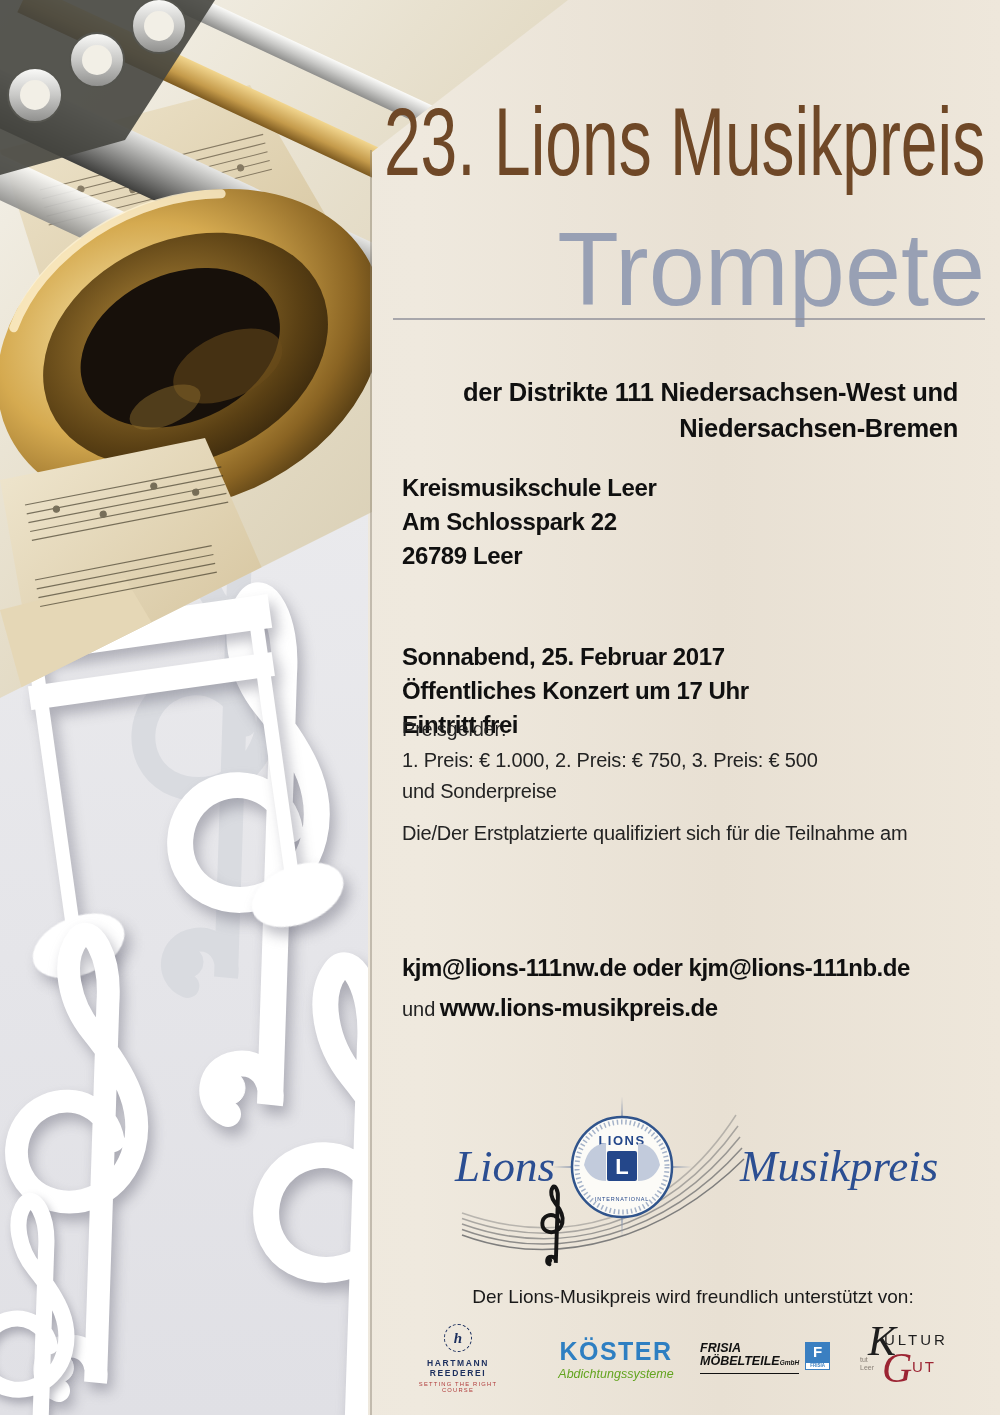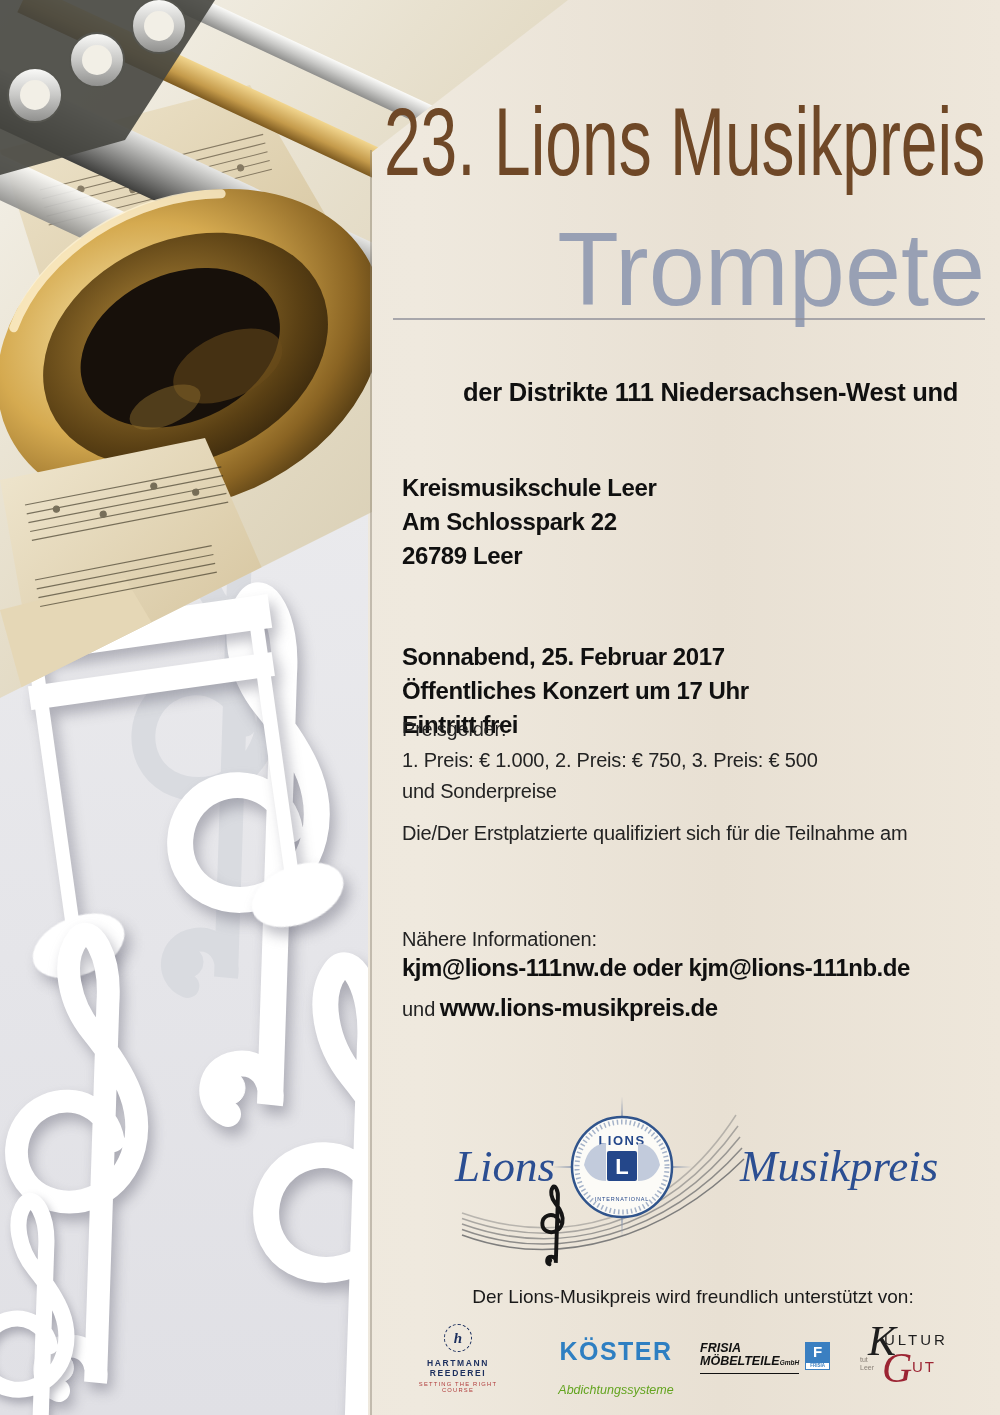--- a/index.html
+++ b/index.html
@@ -50,21 +50,21 @@
   
   .sponsor{position:absolute;z-index:4;}
   .hartmann{left:403px;top:1324px;width:110px;text-align:center;color:#1c2f5e;}
   .hartmann .ring{width:26px;height:26px;border:1.5px dashed #1c2f5e;border-radius:50%;
     margin:0 auto;font-family:"Liberation Serif",serif;font-style:italic;font-weight:bold;
     font-size:15px;line-height:26px;}
   .hartmann .name{margin-top:6px;font-size:8.5px;letter-spacing:1.6px;font-weight:bold;}
   .hartmann .tag{margin-top:3px;font-size:5.8px;letter-spacing:1.2px;color:#b03a3a;}
   .koester{left:556px;top:1337px;width:120px;text-align:center;}
   .koester .name{font-size:25px;font-weight:bold;letter-spacing:1.5px;color:#2e7fc2;}
-  .koester .tag{font-size:12.5px;font-style:italic;color:#63a41f;margin-top:17px;}
+  .koester .tag{font-size:12.5px;font-style:italic;color:#63a41f;margin-top:1px;}
   .frisia{left:700px;top:1342px;display:flex;align-items:flex-start;}
   .frisia .txt{font-style:italic;font-weight:bold;font-size:12.5px;line-height:13px;color:#111;
     border-bottom:1.5px solid #111;padding-bottom:4px;}
   .frisia .gmbh{font-size:6.5px;font-weight:bold;}
   .frisia .badge{width:25px;height:28px;background:#3a7fc1;margin-left:6px;position:relative;text-align:center;}
   .frisia .badge .f{color:#fff;font-weight:bold;font-size:15px;line-height:20px;}
   .frisia .badge .lbl{position:absolute;left:1px;right:1px;bottom:1px;height:6px;background:#fff;
     color:#3a7fc1;font-size:4.5px;font-weight:bold;line-height:6px;}
   .kultur{left:860px;top:1320px;width:125px;height:75px;color:#1e1e1e;}
   .kultur span{position:absolute;white-space:nowrap;}
@@ -230,20 +230,21 @@
   </svg>
 
   <div id="col-line"></div>
 
   <div class="title">23. Lions Musikpreis</div>
   <div class="instrument">Trompete</div>
   <div class="rule"></div>
 
   <div class="district">
     <div>der Distrikte 111 Niedersachsen-West und</div>
+    <div>Niedersachsen-Bremen</div>
   </div>
 
   <div class="block venue bold24">
     <div>Kreismusikschule Leer</div>
     <div>Am Schlosspark 22</div>
     <div>26789 Leer</div>
   </div>
 
   <div class="block event bold24">
     <div>Sonnabend, 25. Februar 2017</div>
@@ -254,21 +255,20 @@
   <div class="block prizes reg20">
     <div>Preisgelder:</div>
     <div>1. Preis: € 1.000, 2. Preis: € 750, 3. Preis: € 500</div>
     <div>und Sonderpreise</div>
   </div>
 
   <div class="block qual reg20">
     <div>Die/Der Erstplatzierte qualifiziert sich für die Teilnahme am</div>
   </div>
 
-  <div class="block contact-h reg20">Nähere Informationen:</div>
   <div class="block emails">kjm@lions-111nw.de oder kjm@lions-111nb.de</div>
   <div class="block undwww">
     <span class="und">und</span>
     <span class="site">www.lions-musikpreis.de</span>
   </div>
 
   <span class="logo-word" id="logo-lions">Lions</span>
   <span class="logo-word" id="logo-musikpreis">Musikpreis</span>
 
   <svg id="logo-svg" width="545" height="205" viewBox="0 0 545 205">

